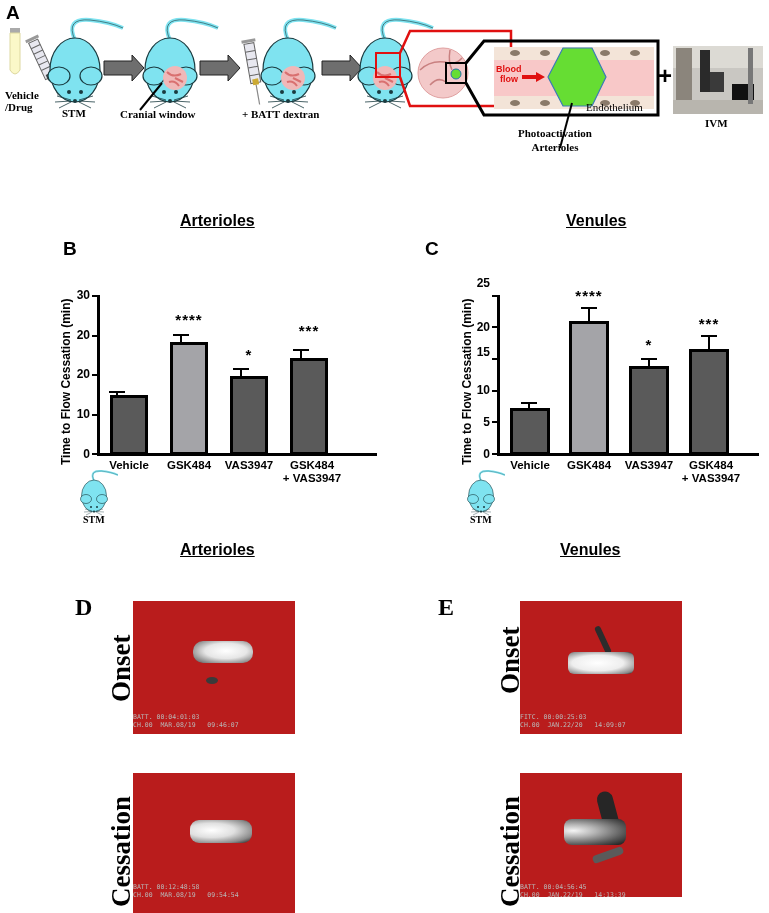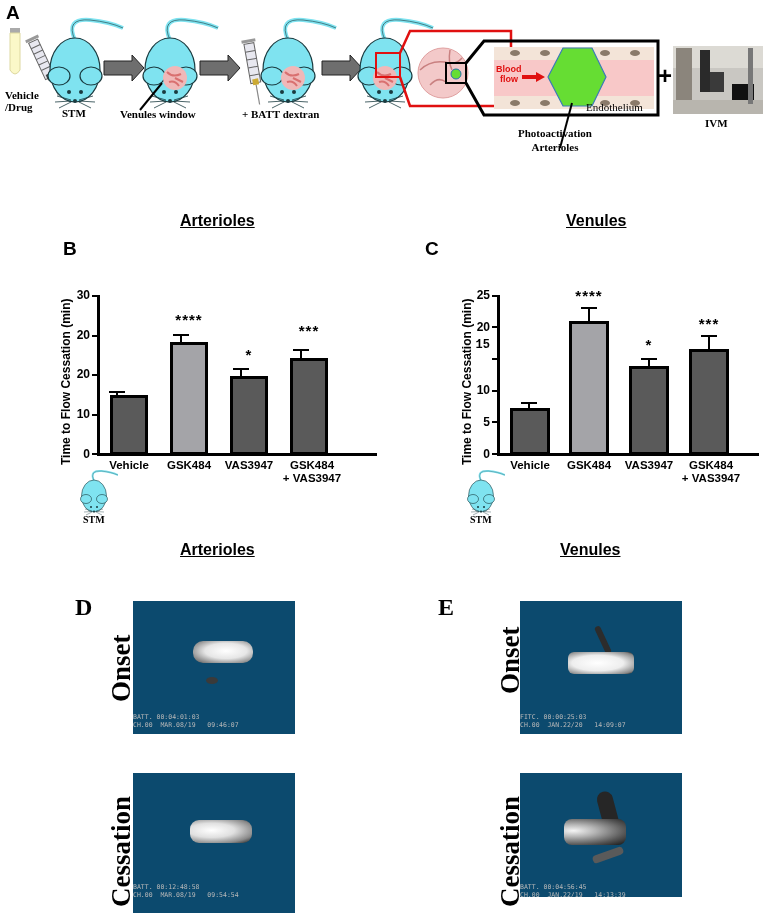--- a/index.html
+++ b/index.html
@@ -7,21 +7,21 @@
   .abs { position:absolute; }
   .panel-letter { font-family:"Liberation Sans", sans-serif; font-weight:bold; font-size:19px; }
   .panel-letter-serif { font-family:"Liberation Serif", serif; font-weight:bold; font-size:24px; }
   .serif-label { font-family:"Liberation Serif", serif; font-weight:bold; font-size:11px; text-align:center; white-space:nowrap; }
   .section-title { font-family:"Liberation Sans", sans-serif; font-weight:bold; font-size:16px; text-decoration:underline; white-space:nowrap; }
   .ylabel { font-family:"Liberation Sans", sans-serif; font-weight:bold; font-size:12px; white-space:nowrap; transform-origin:left top; transform:rotate(-90deg); }
   .tick-label { font-family:"Liberation Sans", sans-serif; font-weight:bold; font-size:12px; text-align:right; width:24px; }
   .cat-label { font-family:"Liberation Sans", sans-serif; font-weight:bold; font-size:11.5px; text-align:center; line-height:13px; white-space:nowrap; }
   .sig { font-family:"Liberation Sans", sans-serif; font-weight:bold; font-size:15px; text-align:center; white-space:nowrap; letter-spacing:1px; }
   .bar { position:absolute; border:3px solid #000; box-sizing:border-box; }
-  .micro { background:#0c4a6e; position:absolute; overflow:hidden; }
+  .micro { background:#b91c1c; position:absolute; overflow:hidden; }
   .osd { position:absolute; font-family:"DejaVu Sans Mono", monospace; font-size:6.5px; color:#b9b9b9; line-height:8px; white-space:pre; }
   .vert-big { font-family:"Liberation Serif", serif; font-weight:bold; font-size:27px; white-space:nowrap; transform-origin:left top; transform:rotate(-90deg); }
 </style>
 </head>
 <body>
 
 <div class="abs panel-letter" style="left:6px;top:2px;">A</div>
 
 <svg class="abs" style="left:0;top:0;" width="769" height="160">
 
@@ -136,21 +136,21 @@
     <rect x="673" y="100" width="90" height="14" fill="#b8b5ae"></rect>
     <rect x="748" y="48" width="5" height="56" fill="#777"></rect>
   </g>
 </svg>
 
 <div class="abs serif-label" style="left:5px;top:89px;line-height:12px;text-align:left;">
   <div>Vehicle</div>
   <div>/Drug</div>
 </div>
 <div class="abs serif-label" style="left:62px;top:107px;">STM</div>
-<div class="abs serif-label" style="left:120px;top:108px;">Venules window</div>
+<div class="abs serif-label" style="left:120px;top:108px;">Cranial window</div>
 <div class="abs serif-label" style="left:242px;top:108px;">+ BATT dextran</div>
 <div class="abs" style="left:496px;top:64px;font-family:'Liberation Sans',sans-serif;font-weight:bold;font-size:9px;color:#e01010;line-height:10px;">
   <div>Blood</div>
   <div style="padding-left:4px;">flow</div>
 </div>
 <div class="abs" style="left:586px;top:101px;font-family:Liberation Serif, serif;font-size:11px;">Endothelium</div>
 <div class="abs serif-label" style="left:518px;top:126px;line-height:14px;">
   <div>Photoactivation</div>
   <div>Arterioles</div>
 </div>
@@ -228,23 +228,23 @@
   <div class="abs" style="left:497px;top:453px;width:262px;height:3px;background:#000;"></div>
   <div class="abs" style="left:492px;top:295px;width:6px;height:2px;background:#000;"></div>
   <div class="abs" style="left:492px;top:326px;width:6px;height:2px;background:#000;"></div>
   <div class="abs" style="left:492px;top:358px;width:6px;height:2px;background:#000;"></div>
   <div class="abs" style="left:492px;top:390px;width:6px;height:2px;background:#000;"></div>
   <div class="abs" style="left:492px;top:421px;width:6px;height:2px;background:#000;"></div>
   <div class="abs" style="left:492px;top:453px;width:6px;height:2px;background:#000;"></div>
   <div class="abs tick-label" style="left:466px;top:447px;">0</div>
   <div class="abs tick-label" style="left:466px;top:415px;">5</div>
   <div class="abs tick-label" style="left:466px;top:383px;">10</div>
-  <div class="abs tick-label" style="left:466px;top:338px;font-family:Liberation Mono, monospace;">15</div>
+  <div class="abs tick-label" style="left:466px;top:345px;">15</div>
   <div class="abs tick-label" style="left:466px;top:320px;">20</div>
-  <div class="abs tick-label" style="left:466px;top:288px;">25</div>
+  <div class="abs tick-label" style="left:466px;top:276px;">25</div>
 
   <div class="abs" style="left:528px;top:402px;width:2px;height:8px;background:#000;"></div>
   <div class="abs" style="left:521px;top:402px;width:16px;height:2px;background:#000;"></div>
   <div class="bar" style="left:510px;top:408px;width:40px;height:47px;background:#5a5a5a;"></div>
 
   <div class="abs" style="left:588px;top:307px;width:2px;height:15px;background:#000;"></div>
   <div class="abs" style="left:581px;top:307px;width:16px;height:2px;background:#000;"></div>
   <div class="bar" style="left:569px;top:321px;width:40px;height:134px;background:#a4a4a8;"></div>
 
   <div class="abs" style="left:648px;top:358px;width:2px;height:9px;background:#000;"></div>

